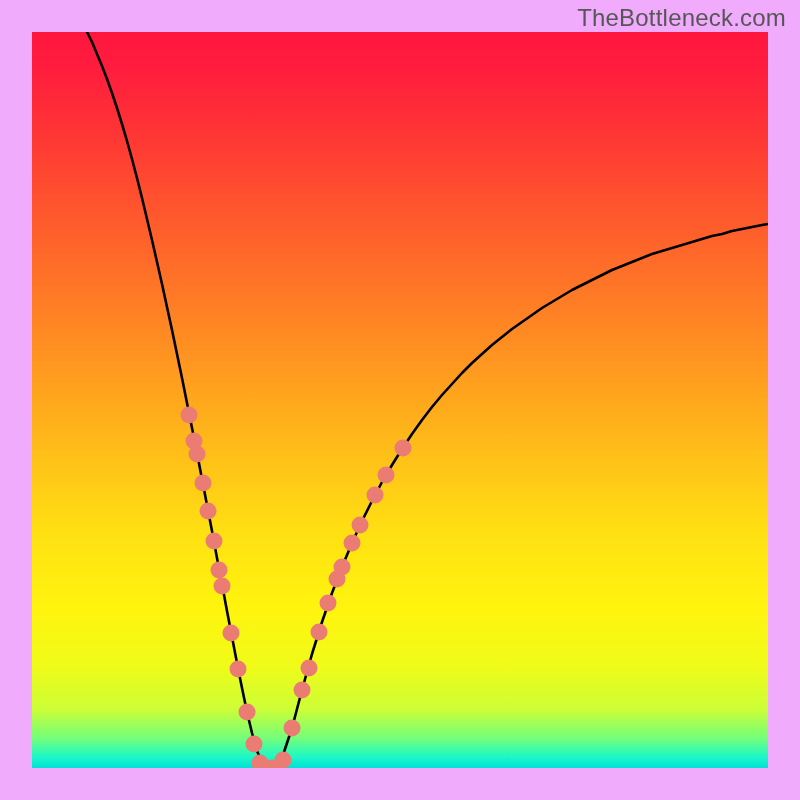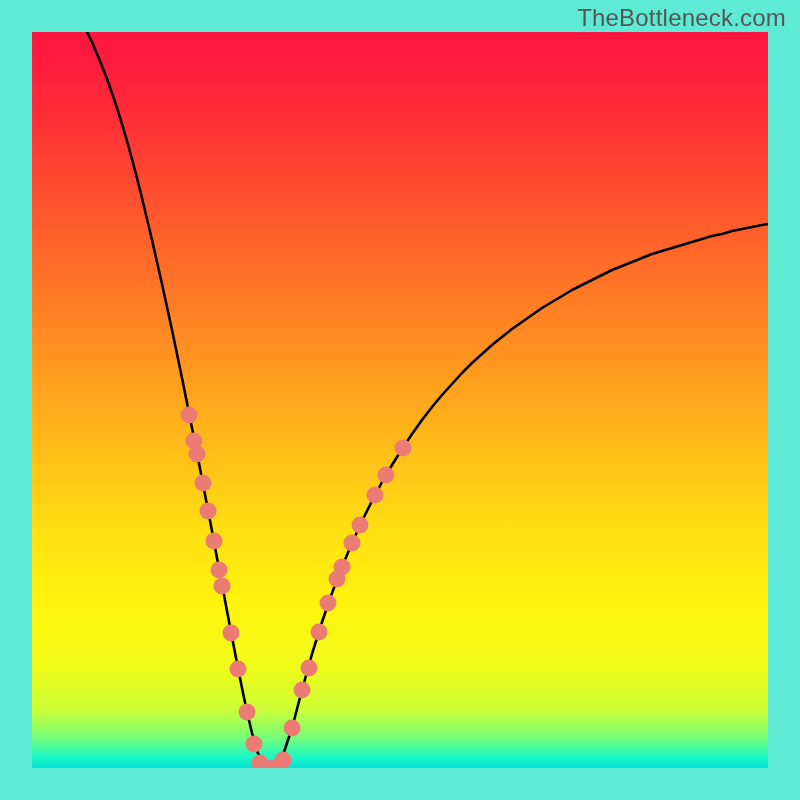--- a/index.html
+++ b/index.html
@@ -7,21 +7,21 @@
     padding: 0;
     width: 800px;
     height: 800px;
     background: #000;
     overflow: hidden;
   }
   .frame {
     position: relative;
     width: 800px;
     height: 800px;
-    background: #5eead4;
+    background: #f0abfc;
   }
   .watermark {
     position: absolute;
     top: 4px;
     right: 14px;
     font-family: Arial, Helvetica, sans-serif;
     font-size: 24px;
     font-weight: 500;
     color: #565656;
     letter-spacing: 0.2px;

